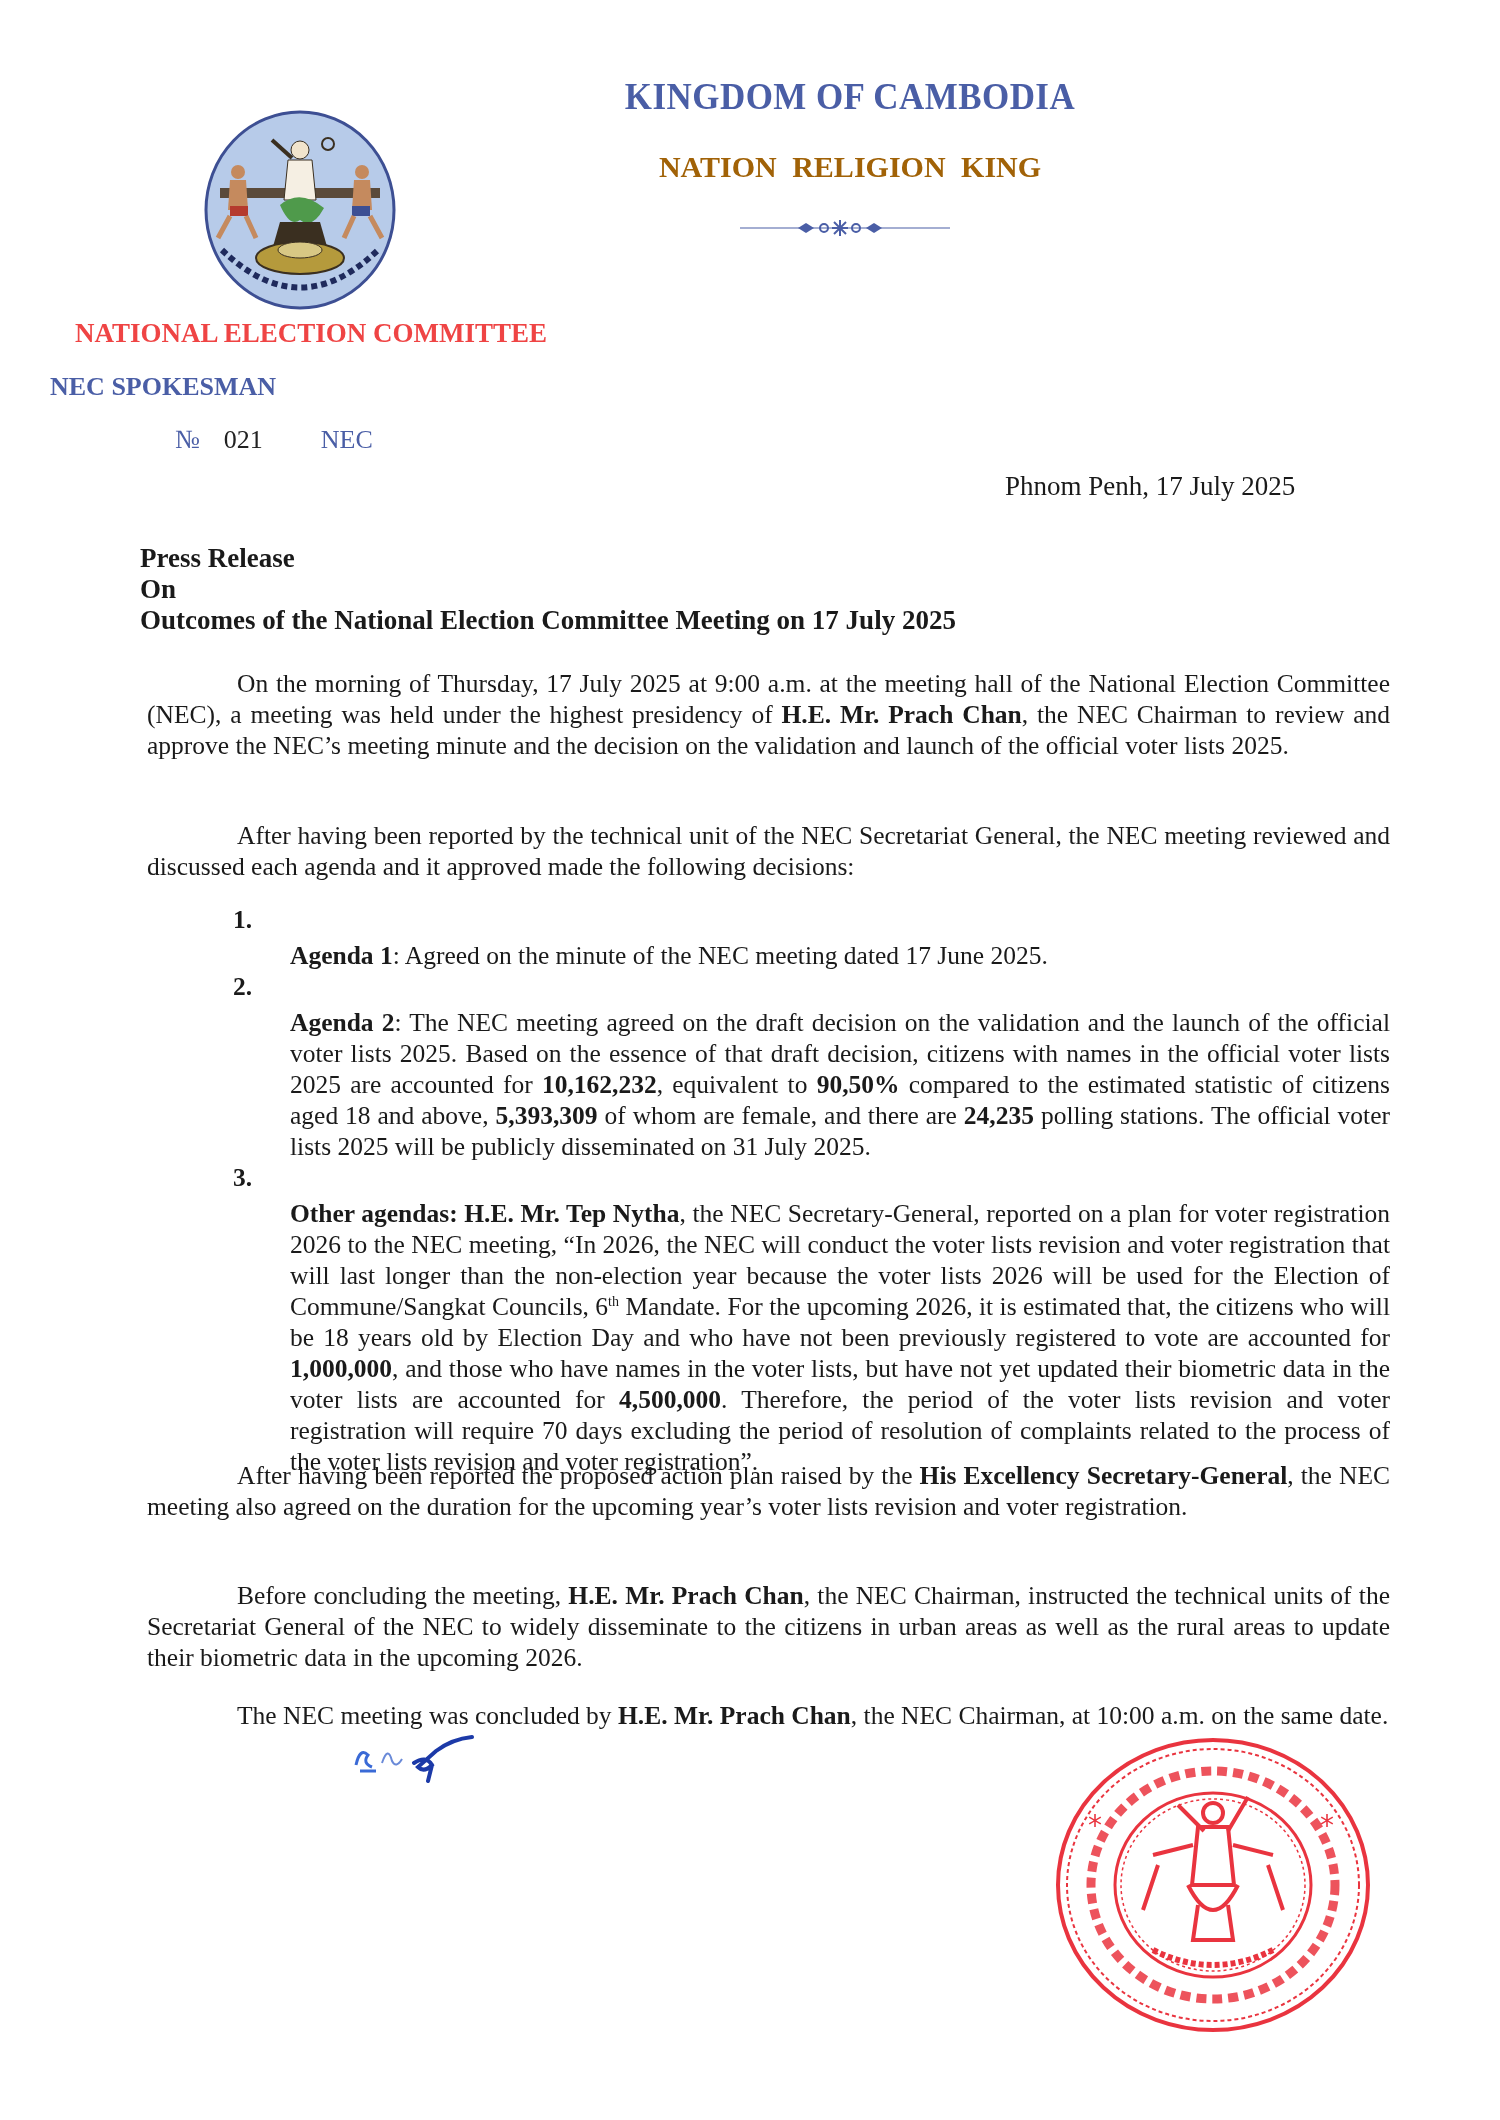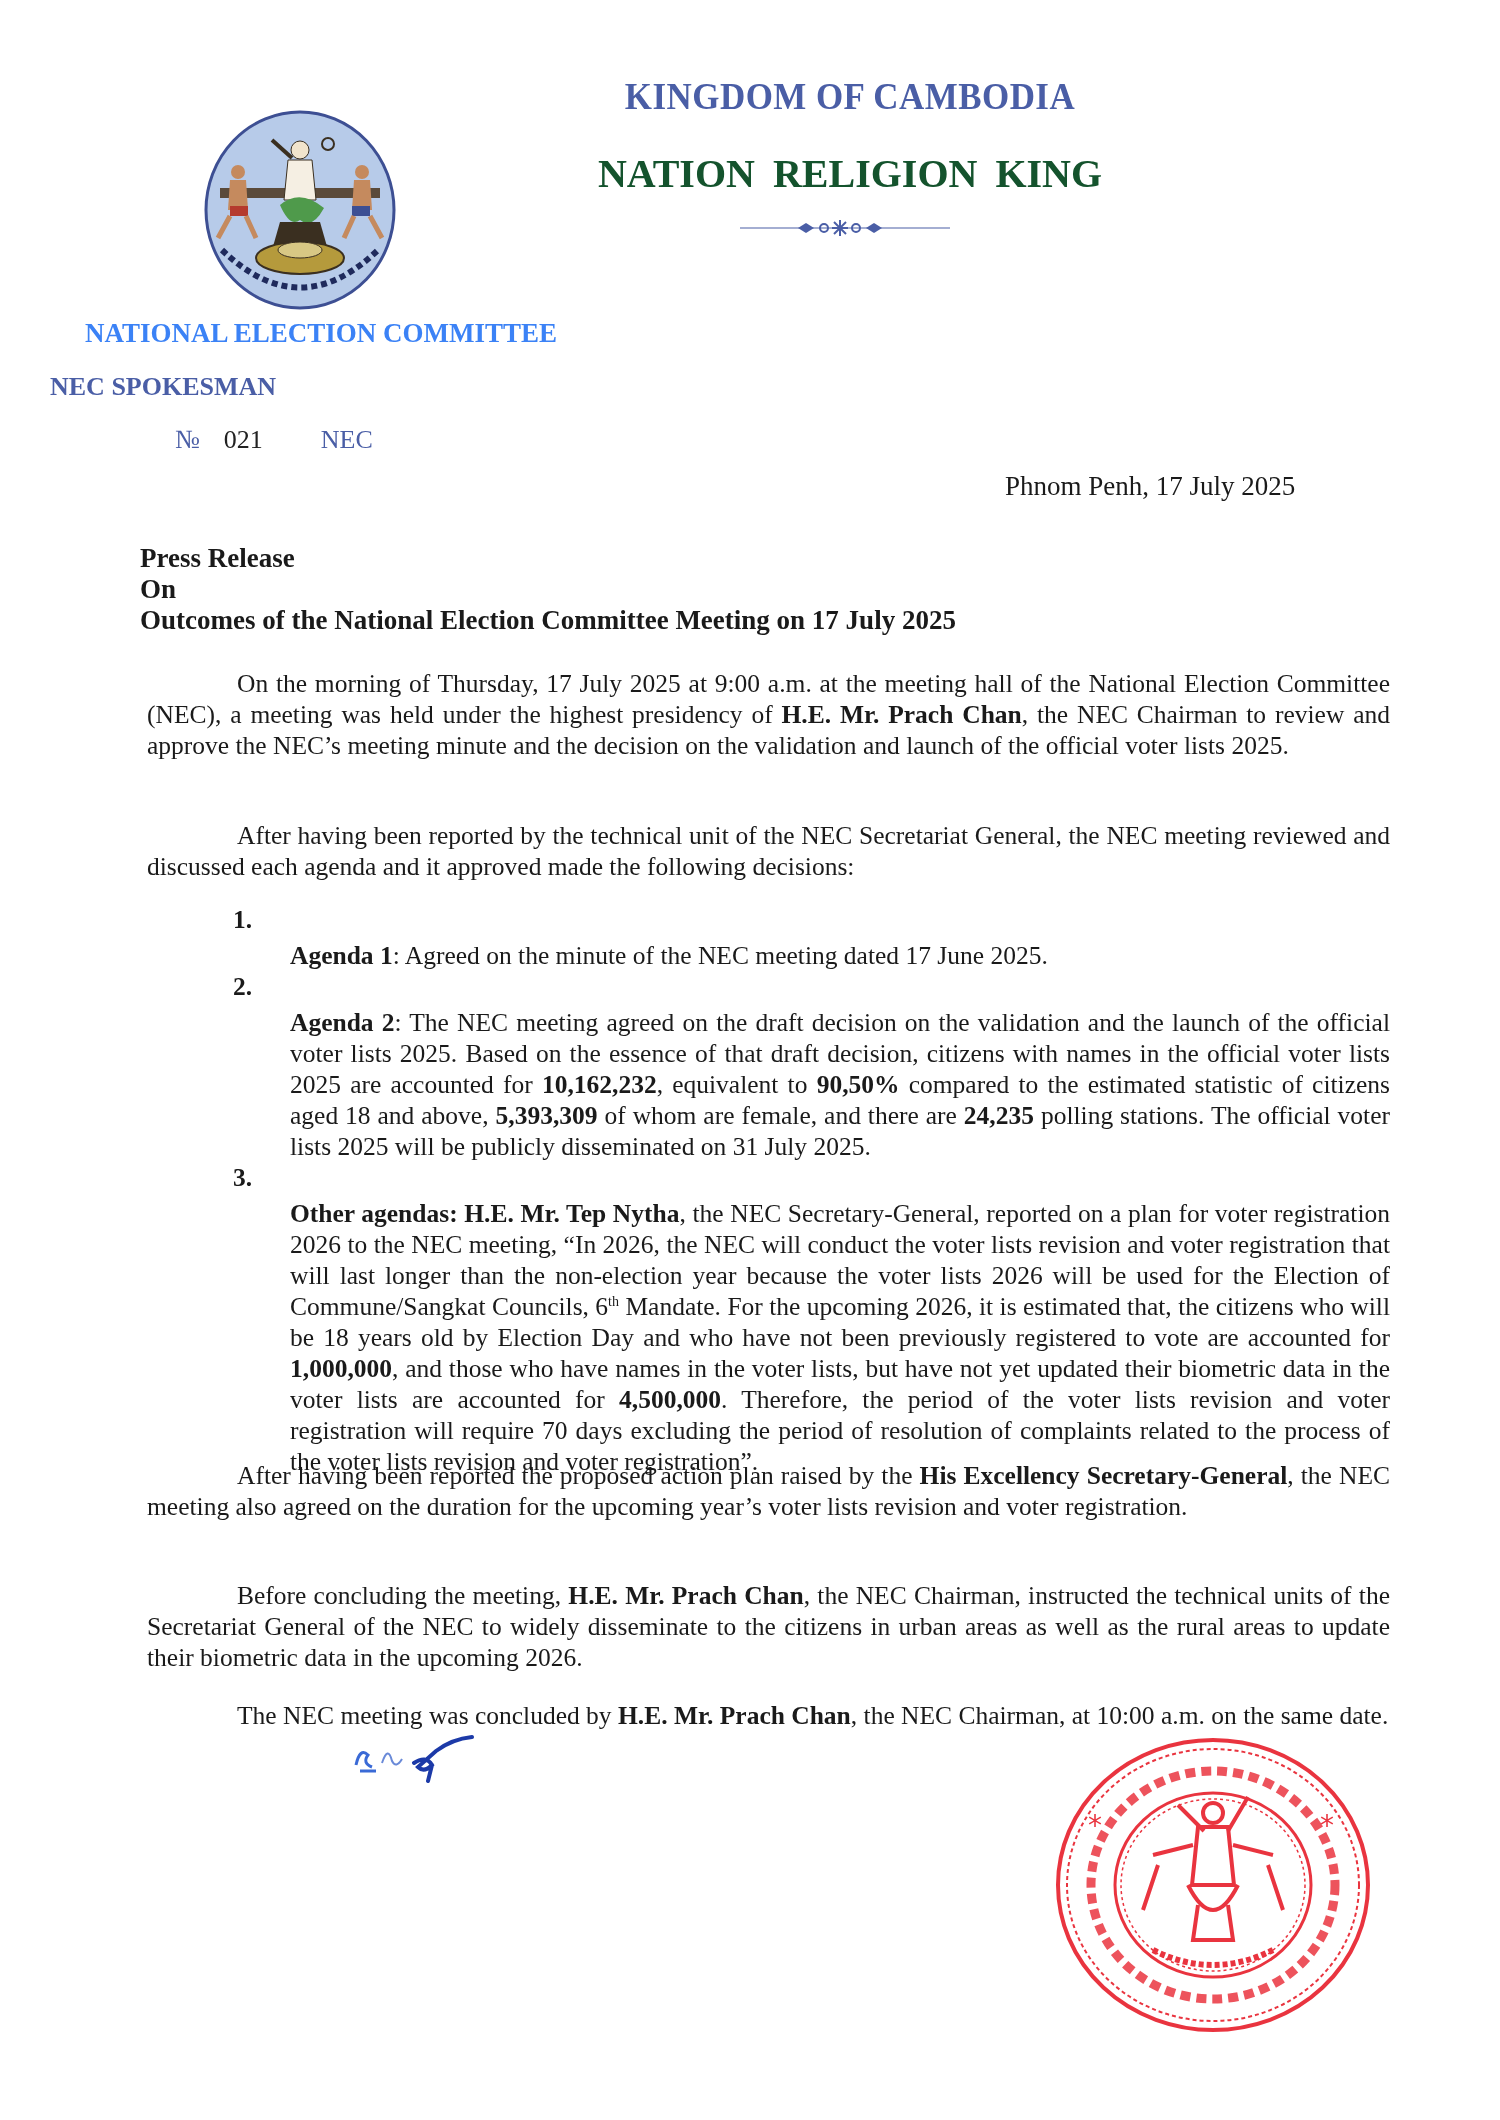--- a/index.html
+++ b/index.html
@@ -13,29 +13,29 @@
   .abs { position: absolute; }
 
   
   .kingdom {
     left: 590px; top: 74px; width: 520px; text-align: center;
     font-size: 38px; font-weight: bold; color: #4a5ea6; letter-spacing: 0.5px;
     transform: scaleX(0.92);
   }
   .motto {
     left: 590px; top: 150px; width: 520px; text-align: center;
-    font-size: 40px; font-weight: bold; color: #14532d; word-spacing: 8px;
+    font-size: 30px; font-weight: bold; color: #a16207; word-spacing: 8px;
   }
   .ornament { left: 740px; top: 218px; width: 210px; height: 20px; }
 
   .emblem { left: 200px; top: 110px; width: 200px; height: 200px; }
 
   .org-name {
-    left: 66px; top: 318px; width: 510px; text-align: center;
-    font-size: 27px; font-weight: bold; color: #3b82f6;
+    left: 56px; top: 318px; width: 510px; text-align: center;
+    font-size: 27px; font-weight: bold; color: #ef4444;
   }
   .spokes {
     left: 50px; top: 372px; width: 510px; 
     font-size: 26px; font-weight: bold; color: #4a5ea6;
   }
   .refline {
     left: 175px; top: 425px; font-size: 26px; color: #4a5ea6;
     display: flex; gap: 0;
   }
   .refline .num { color: #222; margin-left: 24px; }

